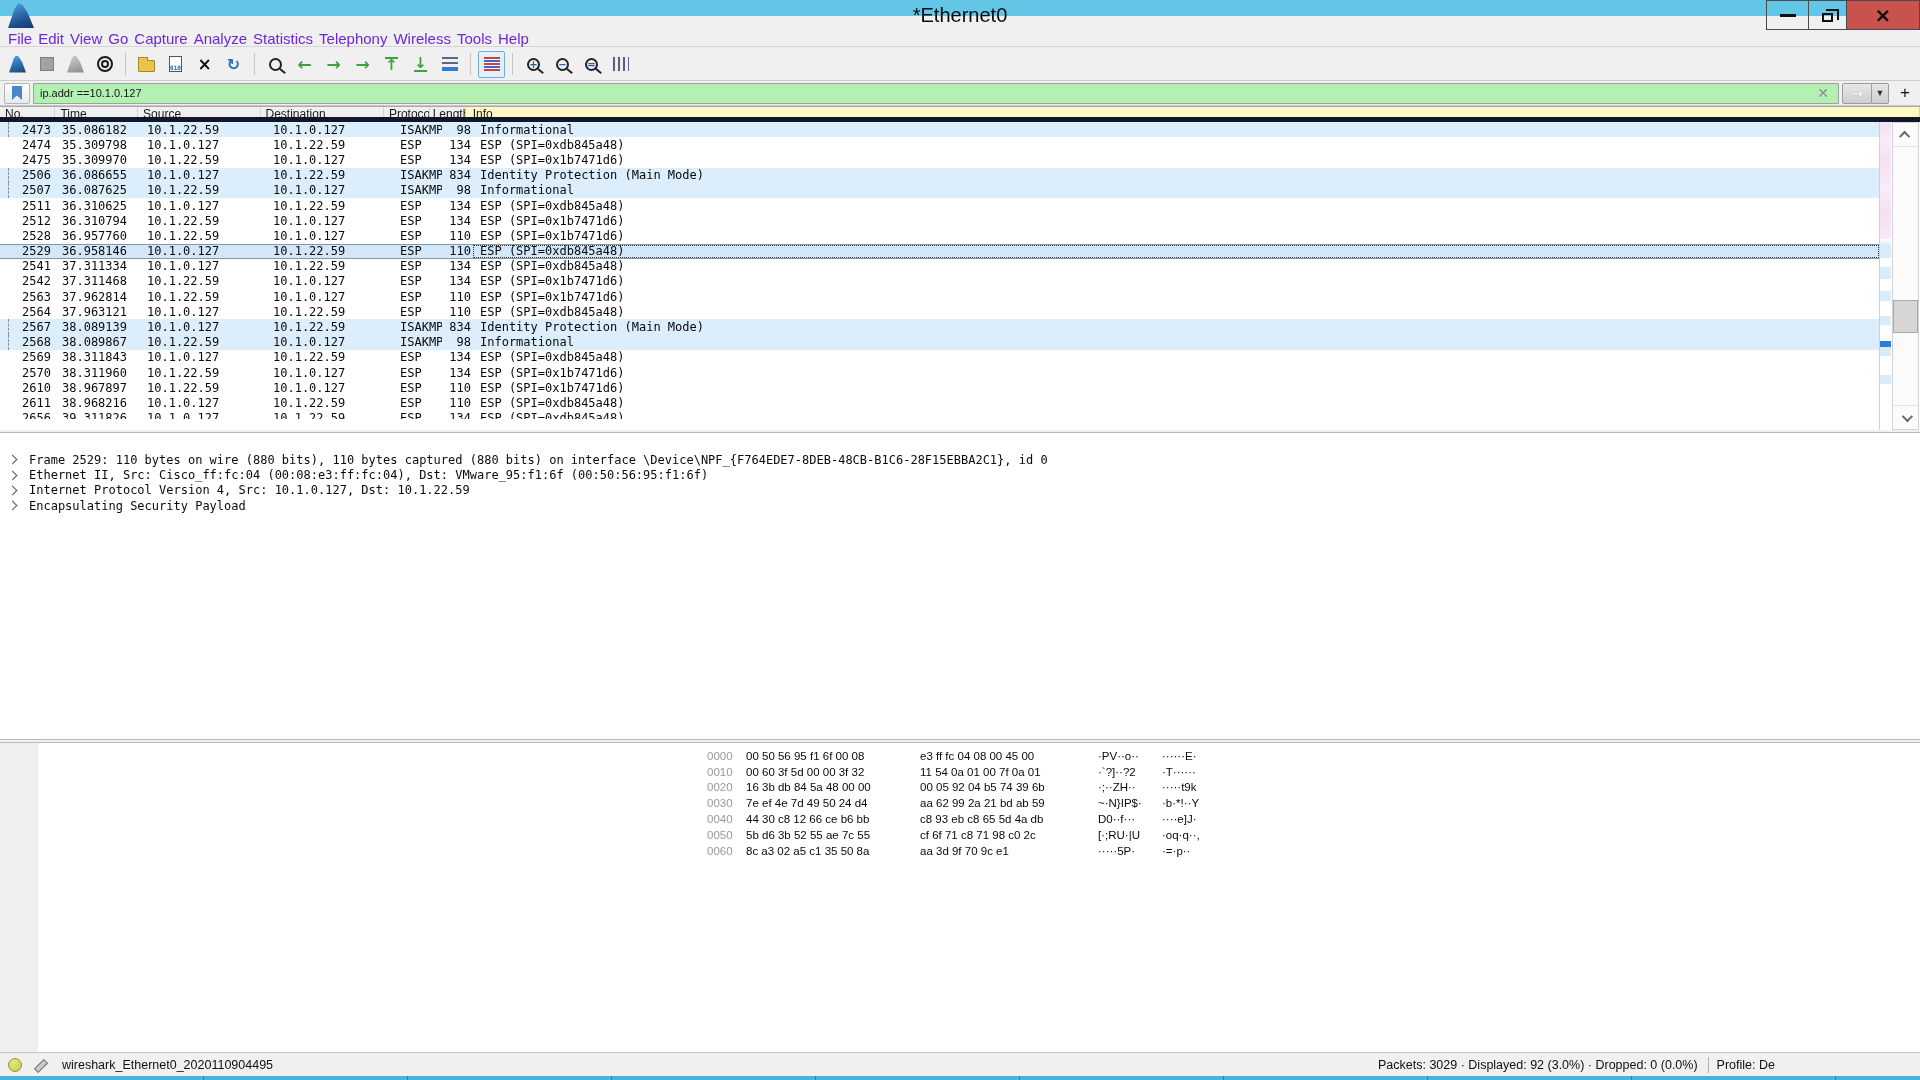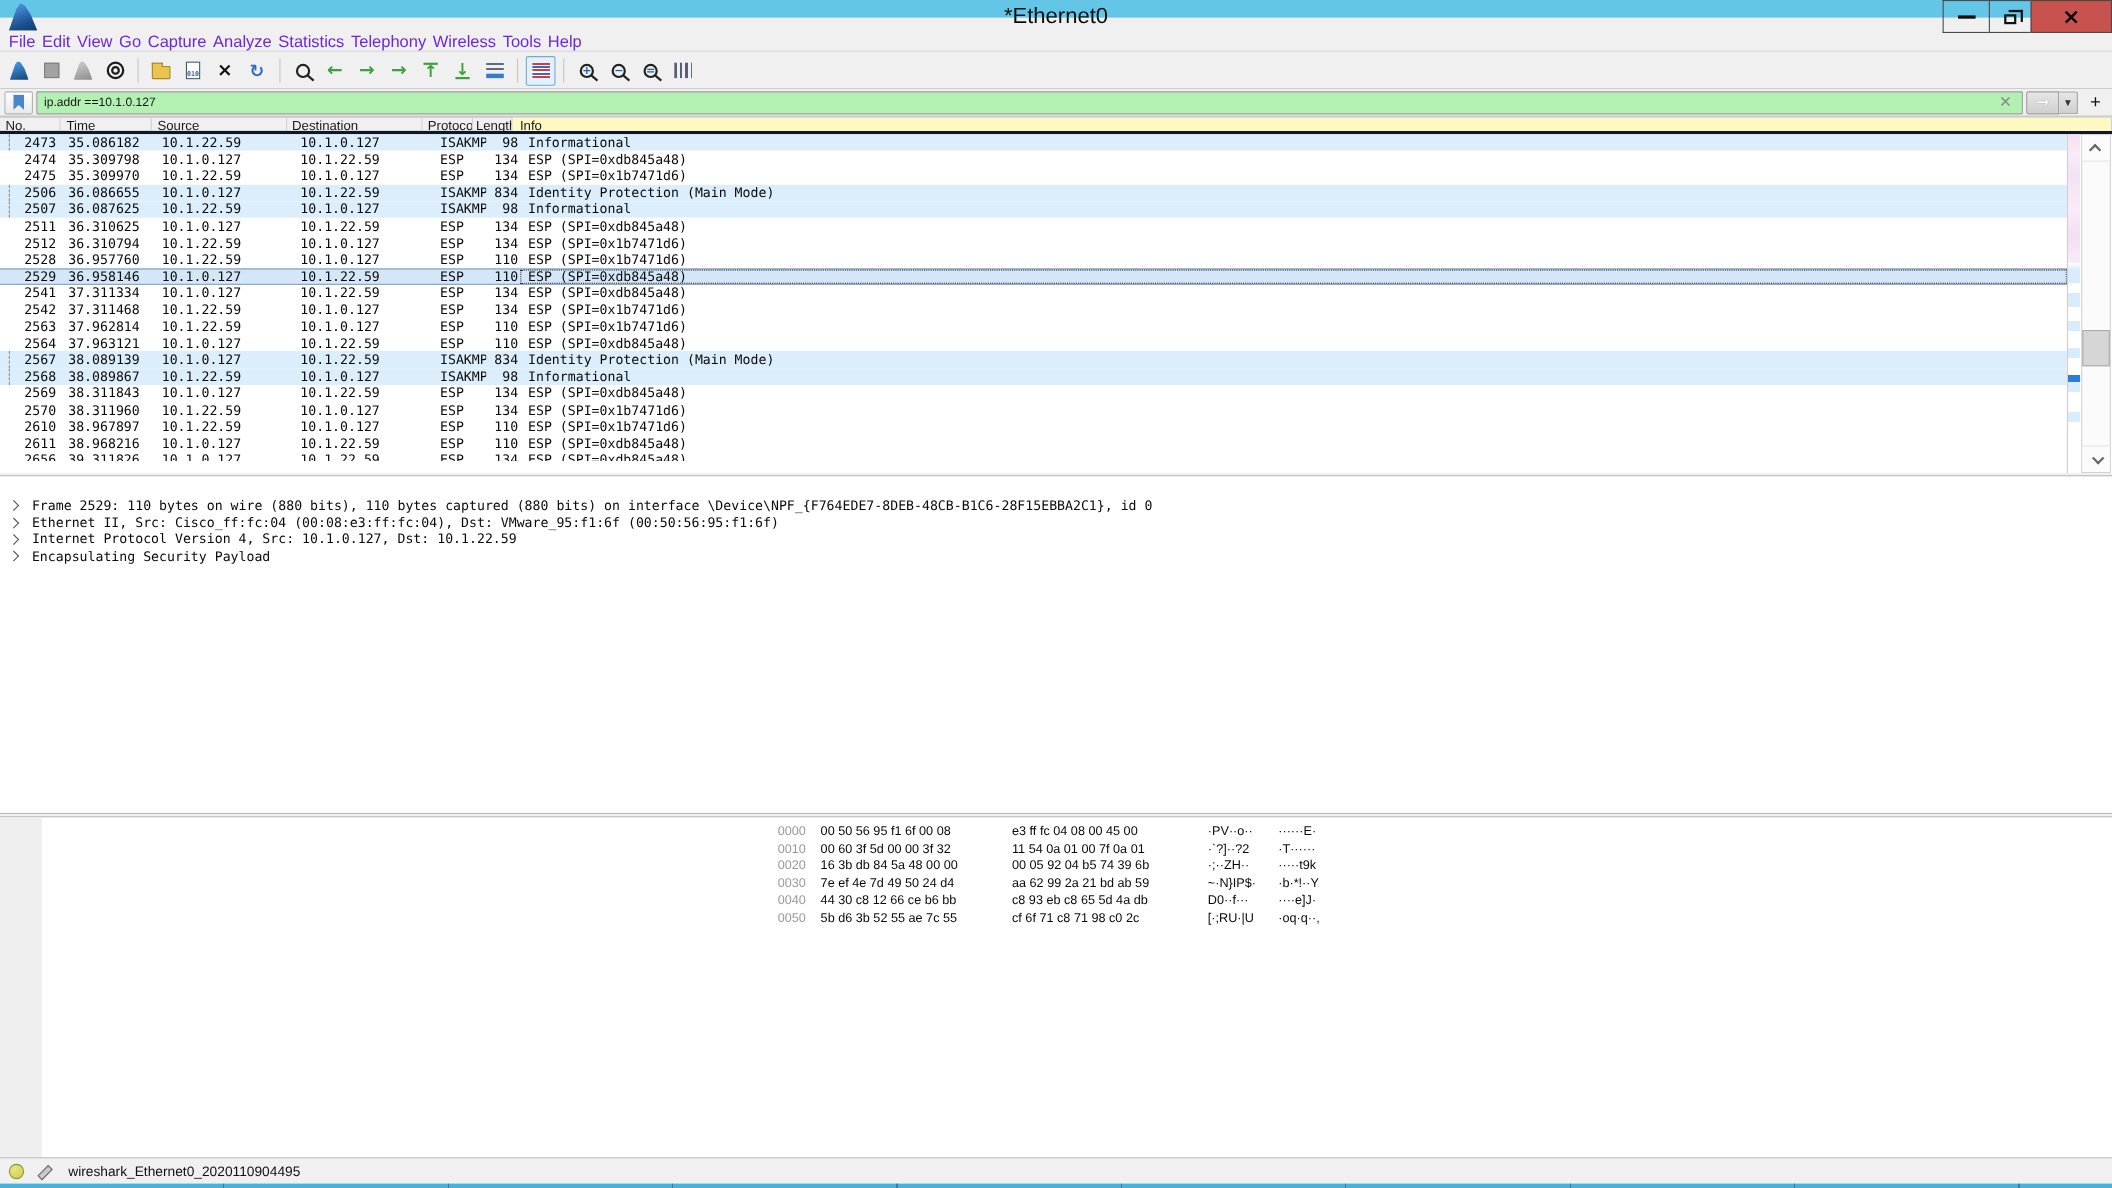--- a/index.html
+++ b/index.html
@@ -63,21 +63,21 @@
   .filter-text { font-size:11px; color:#161616; flex:1; }
   .filter-clear { color:#8a8a8a; font-weight:bold; font-size:14px; font-family:"DejaVu Sans",sans-serif; padding:0 3px; }
   .apply-btn { width:30px; height:21px; background:linear-gradient(#e6e6e6,#cfcfcf); border:1px solid #9c9c9c; border-radius:2px 0 0 2px; display:flex; align-items:center; justify-content:center; }
   .apply-arrow { color:#fafafa; text-shadow:0 0 1px #777; font-weight:bold; font-size:14px; font-family:"DejaVu Sans",sans-serif; }
   .dd-btn { width:17px; height:21px; background:linear-gradient(#e6e6e6,#cfcfcf); border:1px solid #9c9c9c; border-left:none; border-radius:0 2px 2px 0; display:flex; align-items:center; justify-content:center; margin-left:-3px; }
   .dd-arrow { font-size:9px; color:#333; }
   .plus-btn { width:22px; height:21px; display:flex; align-items:center; justify-content:center; font-size:17px; color:#111; margin-left:2px; }
 
   
   .packet-list { position:absolute; top:106px; left:0; width:1920px; height:324px; background:#fff; border-top:1px solid #a9a9a9; }
-  .pl-header { position:absolute; top:0; left:0; width:1920px; height:15px; background:#f0f0f0; border-bottom:3px solid #0f172a; display:flex; }
+  .pl-header { position:absolute; top:0; left:0; width:1920px; height:15px; background:#f0f0f0; border-bottom:5px solid #0f172a; display:flex; }
   .ph-cell { font-size:12px; color:#1a1a1a; border-right:1px solid #d2d2d2; padding-left:5px; line-height:14px; white-space:nowrap; overflow:hidden; }
   .ph-0 { width:57px; } .ph-1 { width:85px; } .ph-2 { width:126px; } .ph-3 { width:127px; }
   .ph-4 { width:47px; } .ph-5 { width:37px; padding-left:3px; } .ph-6 { width:1499px; background:#fef9c3; padding-left:7px; }
   .pl-rows { position:absolute; top:15px; left:0; width:1879px; height:297px; overflow:hidden; }
   .p-row { display:flex; height:15.2px; font-family:"DejaVu Sans Mono",monospace; font-size:12px; color:#0a0a0a; position:relative; align-items:center; background:#fff; }
   .p-row.row-isakmp { background:#dceefb; }
   .p-row.row-isakmp::before { content:""; position:absolute; left:8px; top:0; bottom:0; border-left:1px dashed #8f8f8f; }
   .p-row.row-selected { background:#d4e7f8; border-top:1px solid #7d98b0; border-bottom:1px solid #7d98b0; }
   .p-row.row-selected .pc-info { outline:1px dotted #333; outline-offset:-1px; }
   .pc { white-space:nowrap; overflow:hidden; }
@@ -477,22 +477,28 @@
       </div>
     </div>
 
   <div class="bytes-pane">
       <div class="hx-line"><span class="hx-off">0000</span><span class="hx-b">00 50 56 95 f1 6f 00 08</span><span class="hx-b hx-b2">e3 ff fc 04 08 00 45 00</span><span class="hx-a">·PV··o··</span><span class="hx-a hx-a2">······E·</span></div>
       <div class="hx-line"><span class="hx-off">0010</span><span class="hx-b">00 60 3f 5d 00 00 3f 32</span><span class="hx-b hx-b2">11 54 0a 01 00 7f 0a 01</span><span class="hx-a">·`?]··?2</span><span class="hx-a hx-a2">·T······</span></div>
       <div class="hx-line"><span class="hx-off">0020</span><span class="hx-b">16 3b db 84 5a 48 00 00</span><span class="hx-b hx-b2">00 05 92 04 b5 74 39 6b</span><span class="hx-a">·;··ZH··</span><span class="hx-a hx-a2">·····t9k</span></div>
       <div class="hx-line"><span class="hx-off">0030</span><span class="hx-b">7e ef 4e 7d 49 50 24 d4</span><span class="hx-b hx-b2">aa 62 99 2a 21 bd ab 59</span><span class="hx-a">~·N}IP$·</span><span class="hx-a hx-a2">·b·*!··Y</span></div>
       <div class="hx-line"><span class="hx-off">0040</span><span class="hx-b">44 30 c8 12 66 ce b6 bb</span><span class="hx-b hx-b2">c8 93 eb c8 65 5d 4a db</span><span class="hx-a">D0··f···</span><span class="hx-a hx-a2">····e]J·</span></div>
       <div class="hx-line"><span class="hx-off">0050</span><span class="hx-b">5b d6 3b 52 55 ae 7c 55</span><span class="hx-b hx-b2">cf 6f 71 c8 71 98 c0 2c</span><span class="hx-a">[·;RU·|U</span><span class="hx-a hx-a2">·oq·q··,</span></div>
+      <div class="hx-line"><span class="hx-off">0060</span><span class="hx-b">8c a3 02 a5 c1 35 50 8a</span><span class="hx-b hx-b2">aa 3d 9f 70 9c e1</span><span class="hx-a">·····5P·</span><span class="hx-a hx-a2">·=·p··</span></div>
     </div>
 
   <div class="statusbar">
     <span class="expert-dot"></span>
     <span class="pencil"></span>
     <span class="fname">wireshark_Ethernet0_2020110904495</span>
+    <div class="sb-right">
+      <span class="sb-counts">Packets: 3029 · Displayed: 92 (3.0%) · Dropped: 0 (0.0%)</span>
+      <span class="vsep"></span>
+      <span class="sb-profile">Profile: De</span>
+    </div>
   </div>
 
   <div class="taskbar-strip"></div>
 </div>
 
 </body></html>

